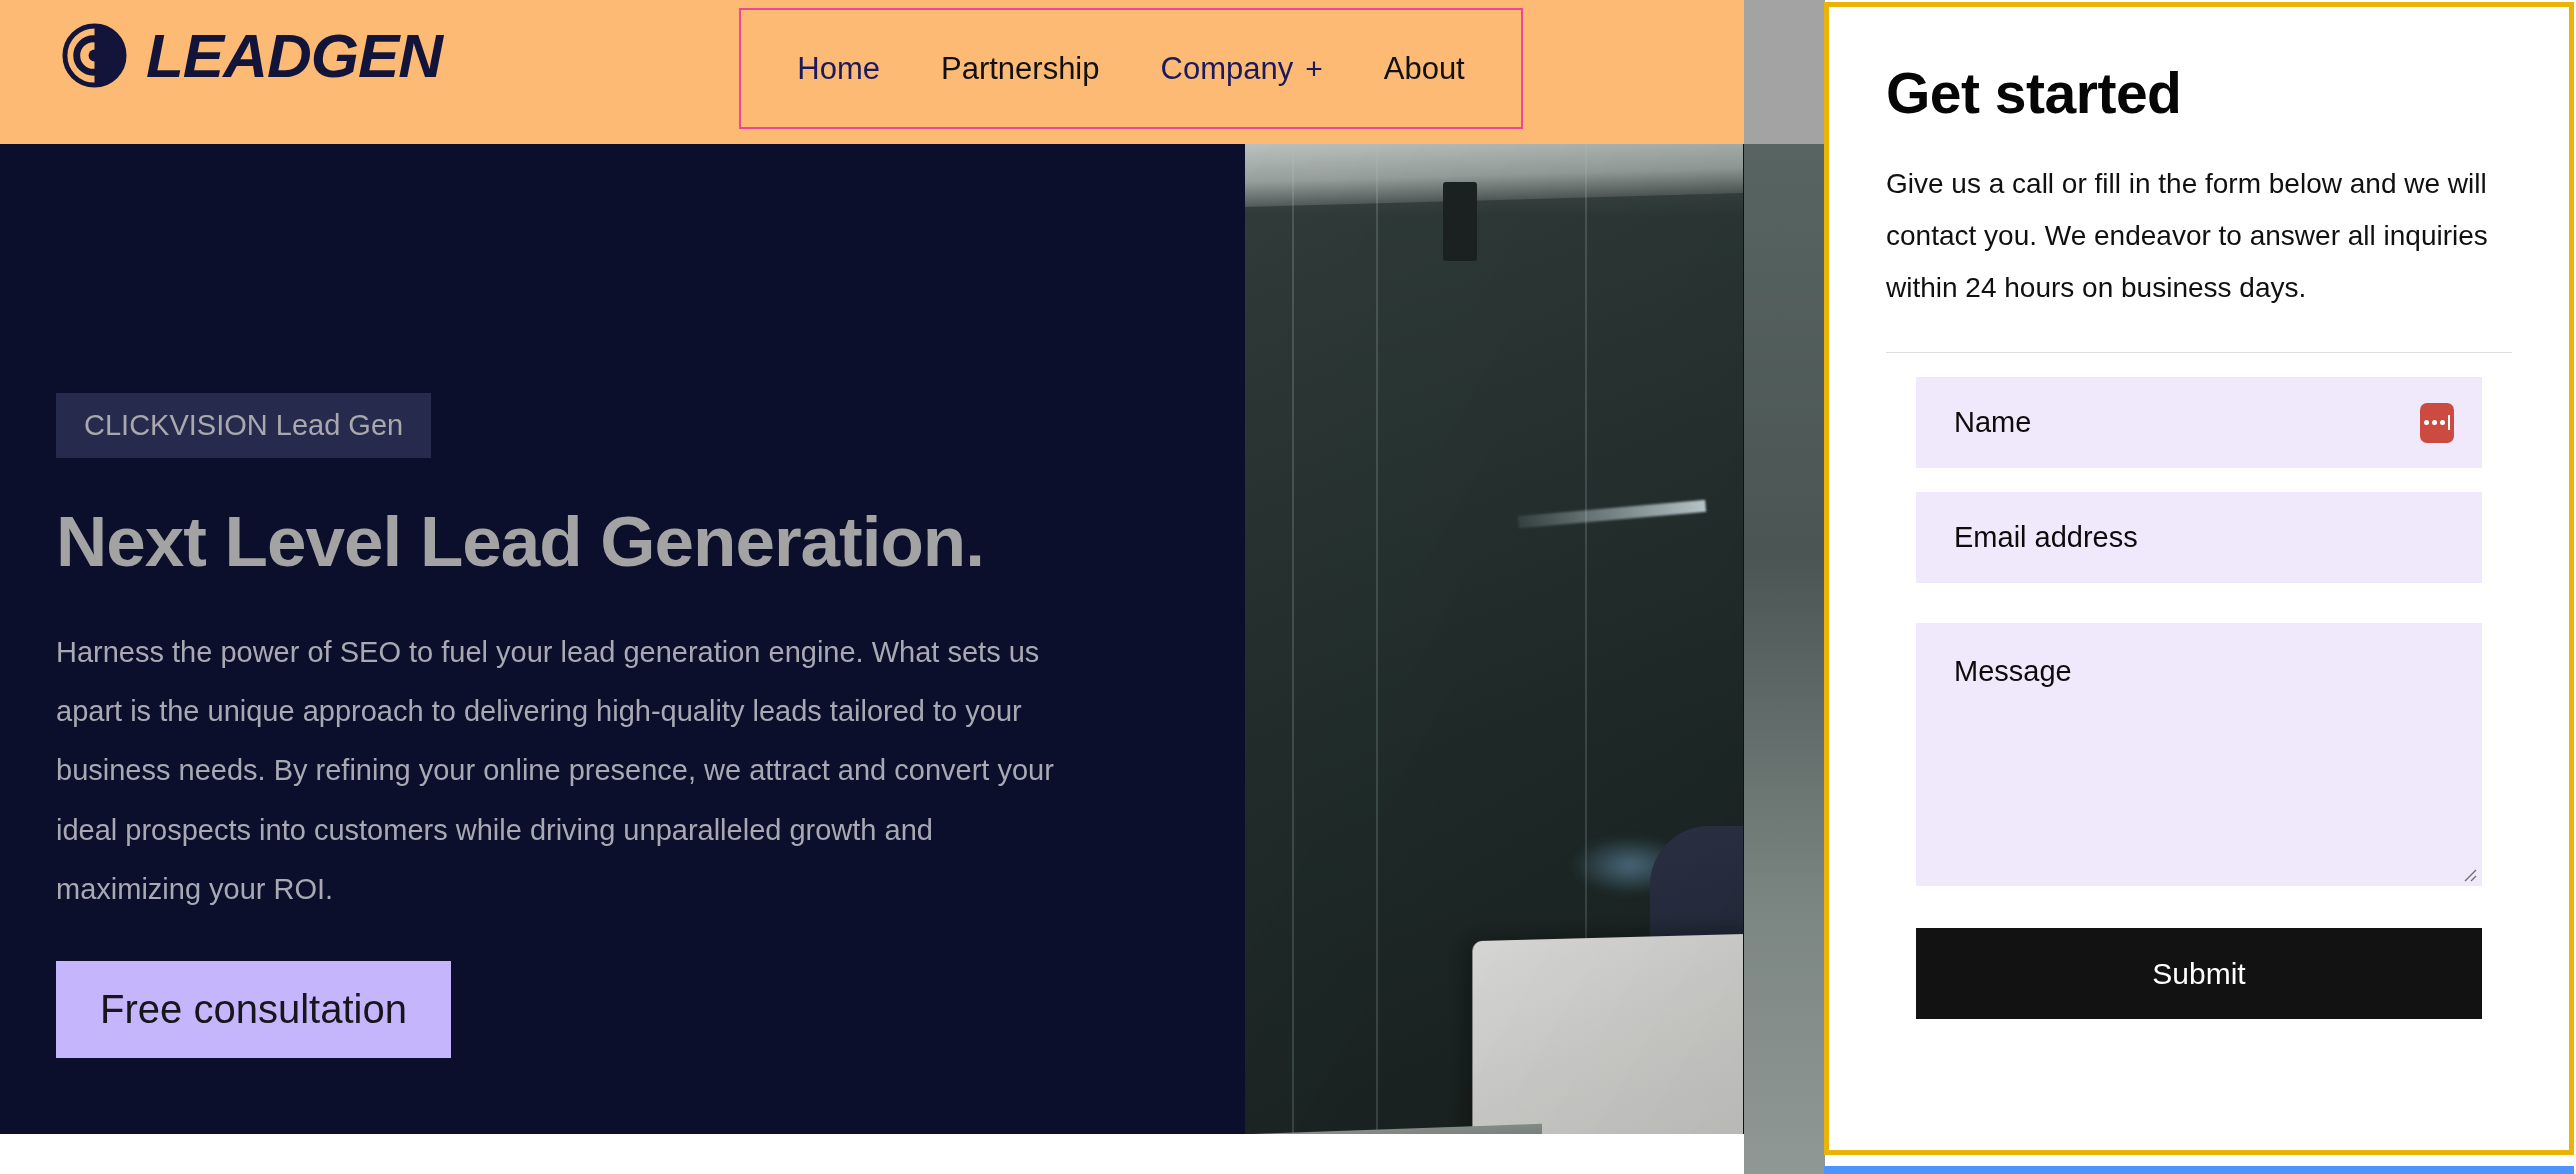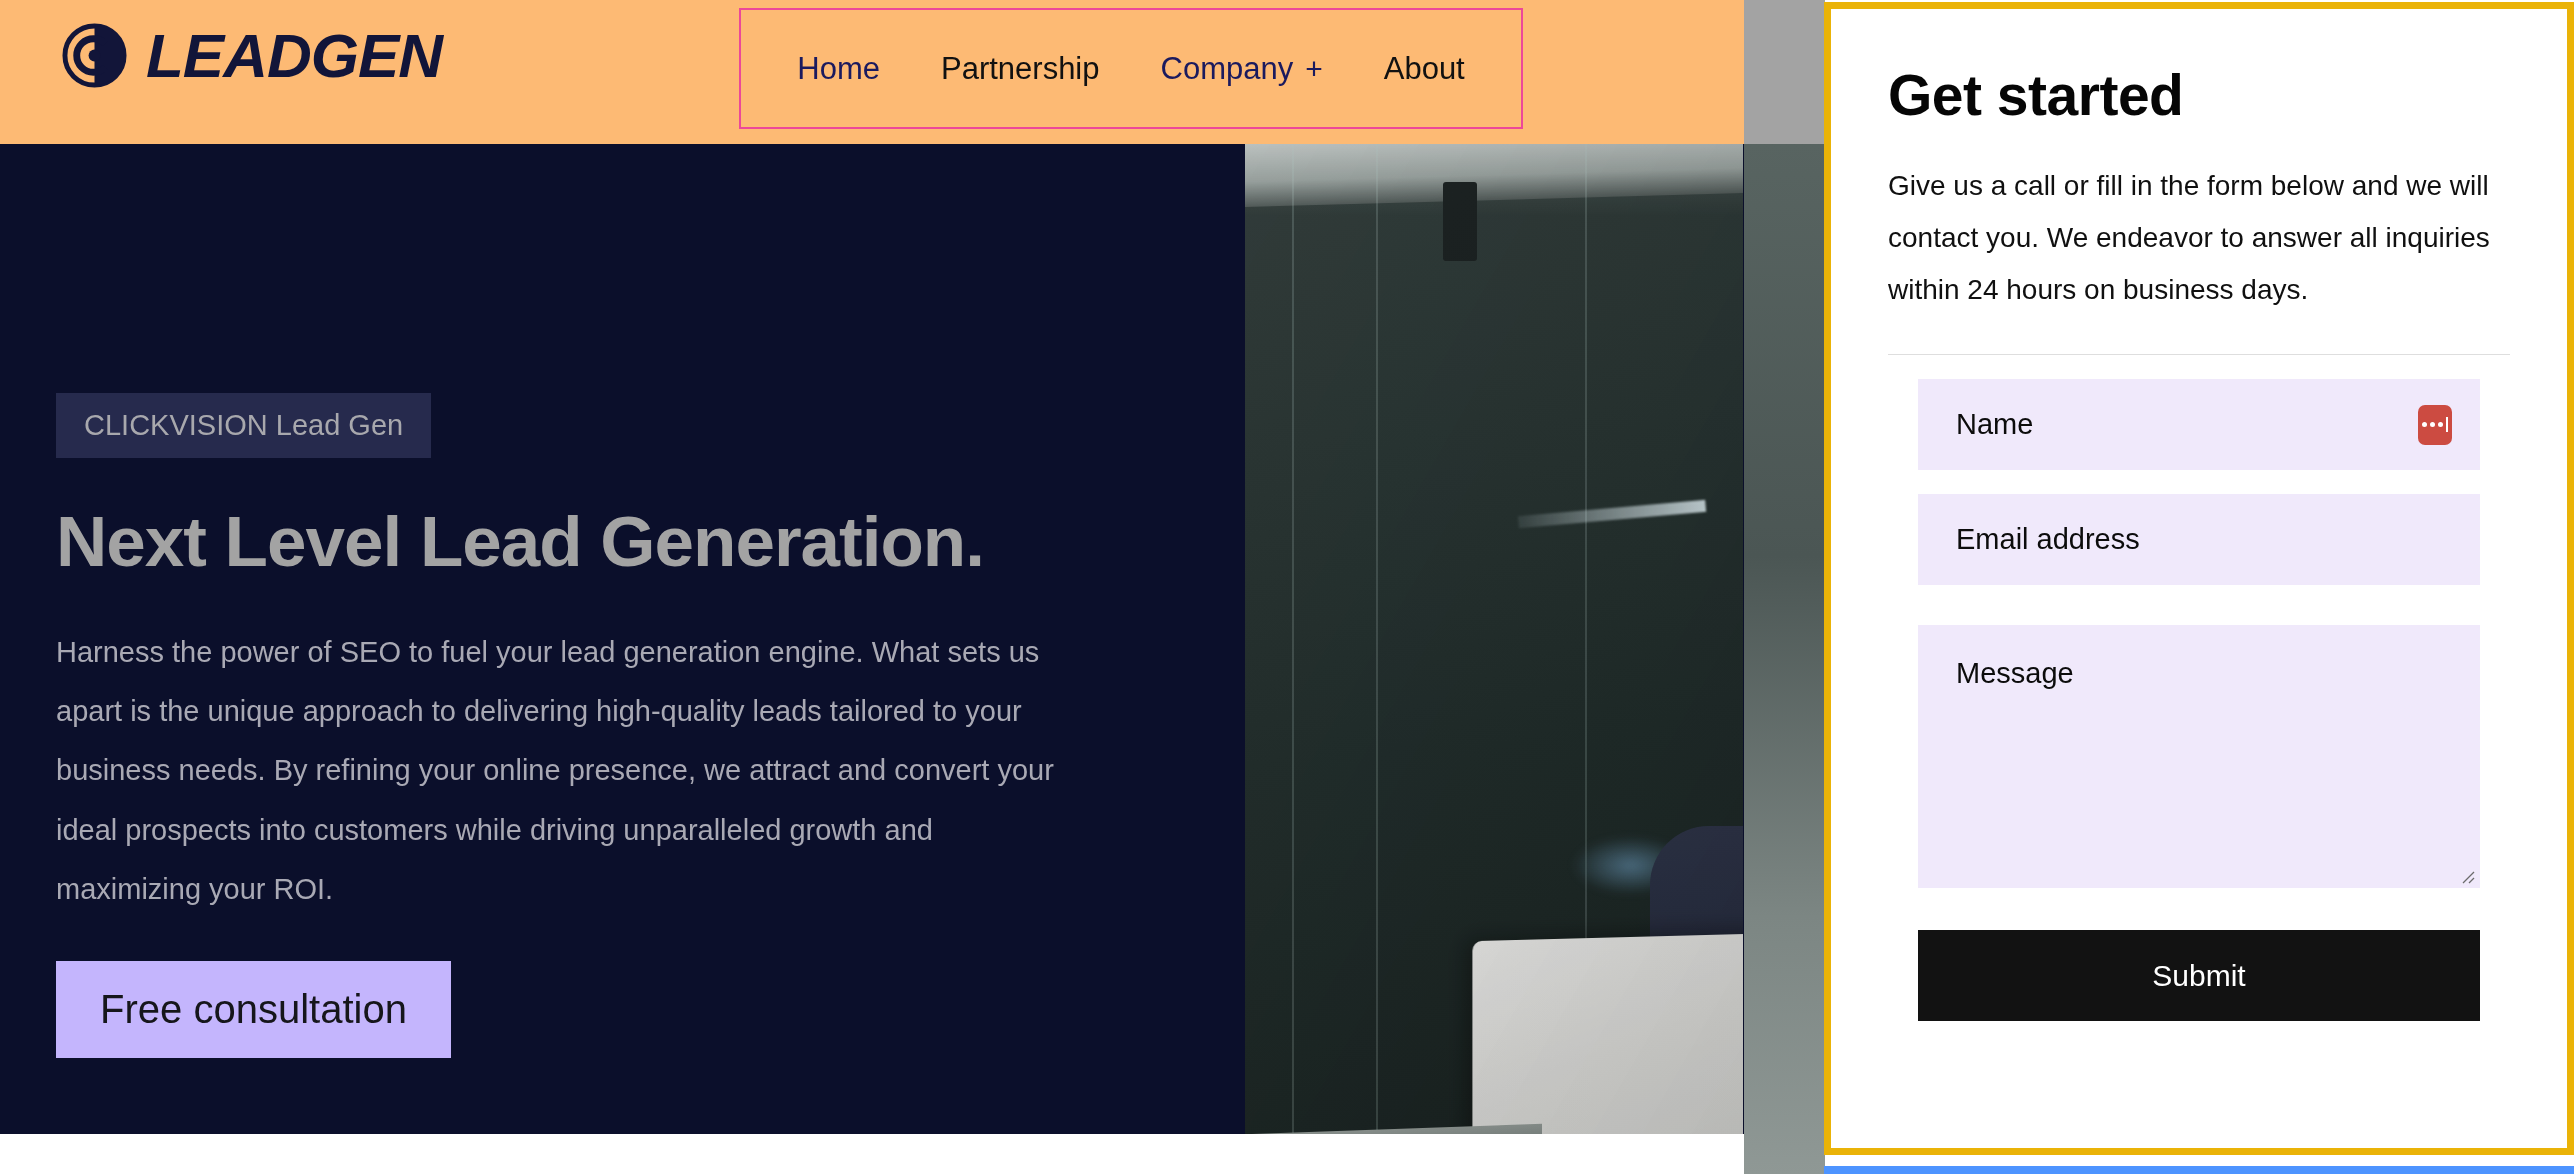--- a/index.html
+++ b/index.html
@@ -192,21 +192,21 @@
   #photo-grain {
     position: absolute; inset: 0;
     background: linear-gradient(120deg, rgba(255,255,255,0.035) 0%, rgba(0,0,0,0.12) 100%);
   }
 
   
   #panel-frame {
     position: absolute;
     left: 1824px; top: 2px;
     width: 750px; height: 1153px;
-    border: 7px solid #eab308;
+    border: 5px solid #eab308;
     background: #ffffff;
     z-index: 8;
     overflow: hidden;
   }
   #panel-intro {
     padding: 57px 57px 0 57px;
   }
   #panel-title {
     font-size: 57px;
     font-weight: bold;

